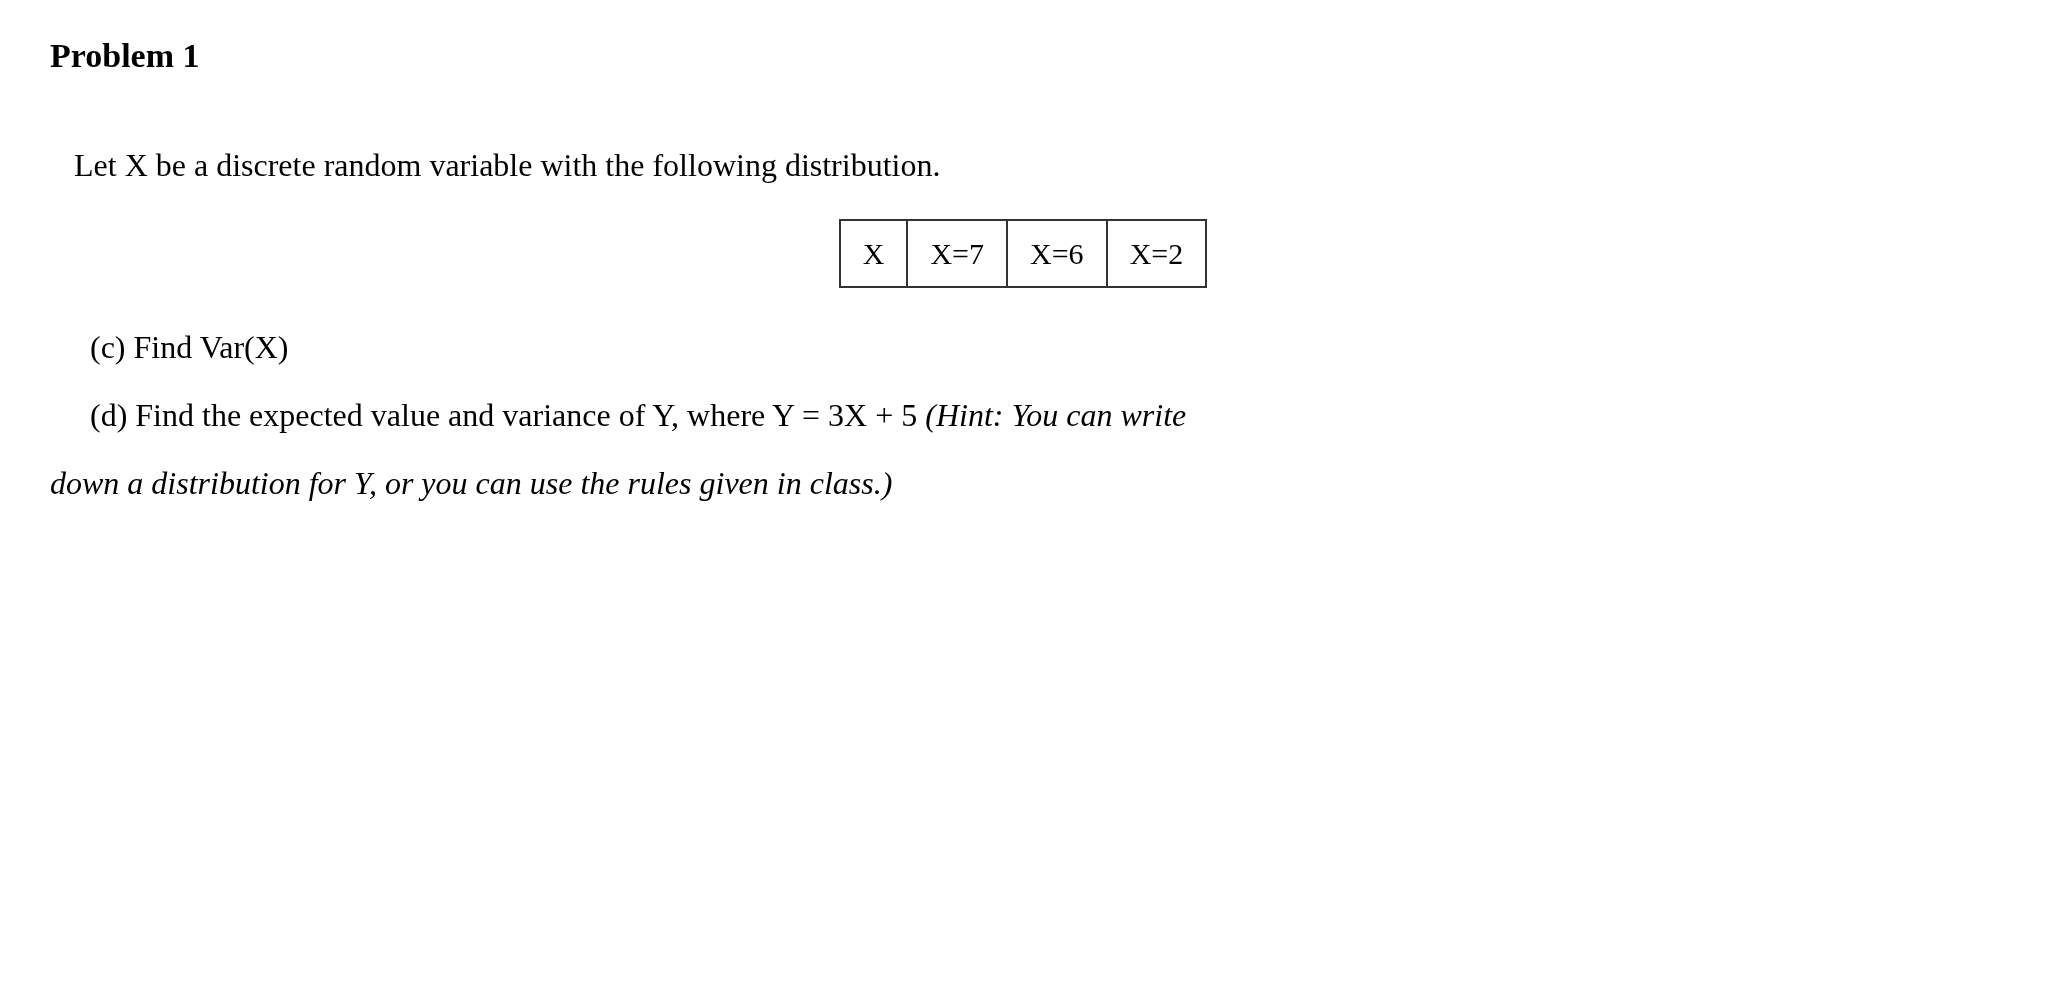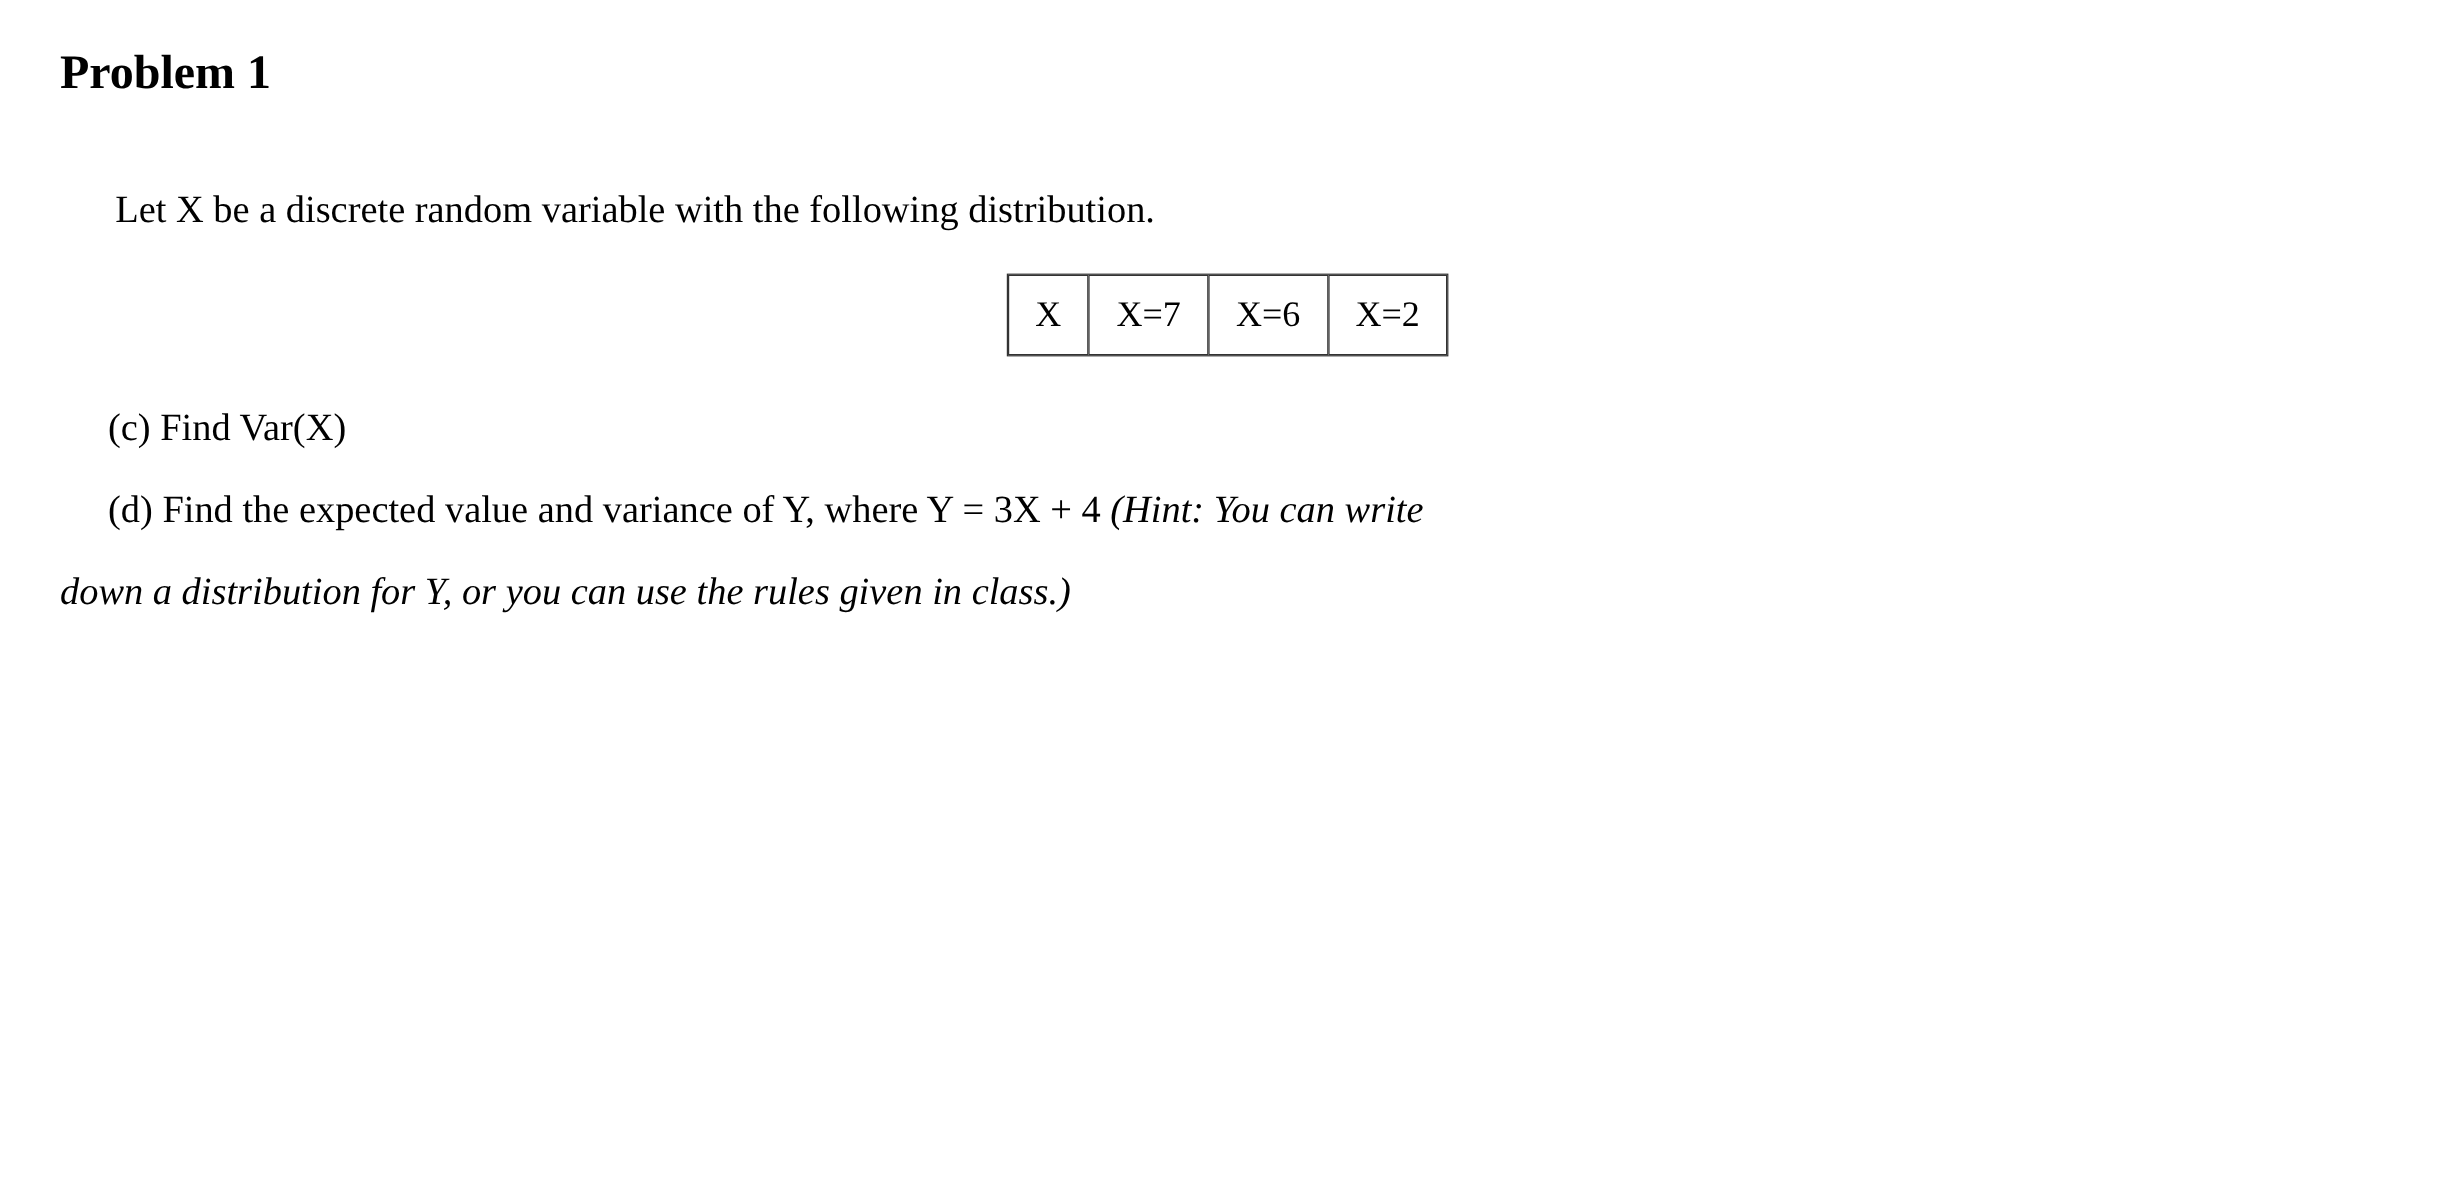--- a/index.html
+++ b/index.html
@@ -6,25 +6,25 @@
       font-family: "Times New Roman", Times, serif;
       font-size: 32px;
       color: #000;
       background: #fff;
       margin: 0;
       padding: 30px 50px;
       line-height: 1.5;
     }
     .problem-title {
       font-weight: bold;
-      font-size: 40px;
+      font-size: 34px;
       margin-bottom: 60px;
     }
     .intro {
-      margin-left: 46px;
+      margin-left: 24px;
       margin-bottom: 30px;
     }
     .table-container {
       display: flex;
       justify-content: center;
       margin-bottom: 35px;
     }
     table {
       border-collapse: separate;
       border-spacing: 0;
@@ -75,16 +75,16 @@
       <td>X=6</td>
       <td>X=2</td>
     </tr>
   </tbody>
     </table>
 </div>
 
 <div class="parts">
   <div class="part">(c) Find Var(X)</div>
   <div class="part">
-    <span>(d) Find the expected value and variance of Y, where Y = 3X + 4 </span><span class="italic">(Hint: You can write</span>
+    <span>(d) Find the expected value and variance of Y, where Y = 3X + 5 </span><span class="italic">(Hint: You can write</span>
   </div>
 </div>
 <div class="continuation">down a distribution for Y, or you can use the rules given in class.)</div>
 
 </body></html>

